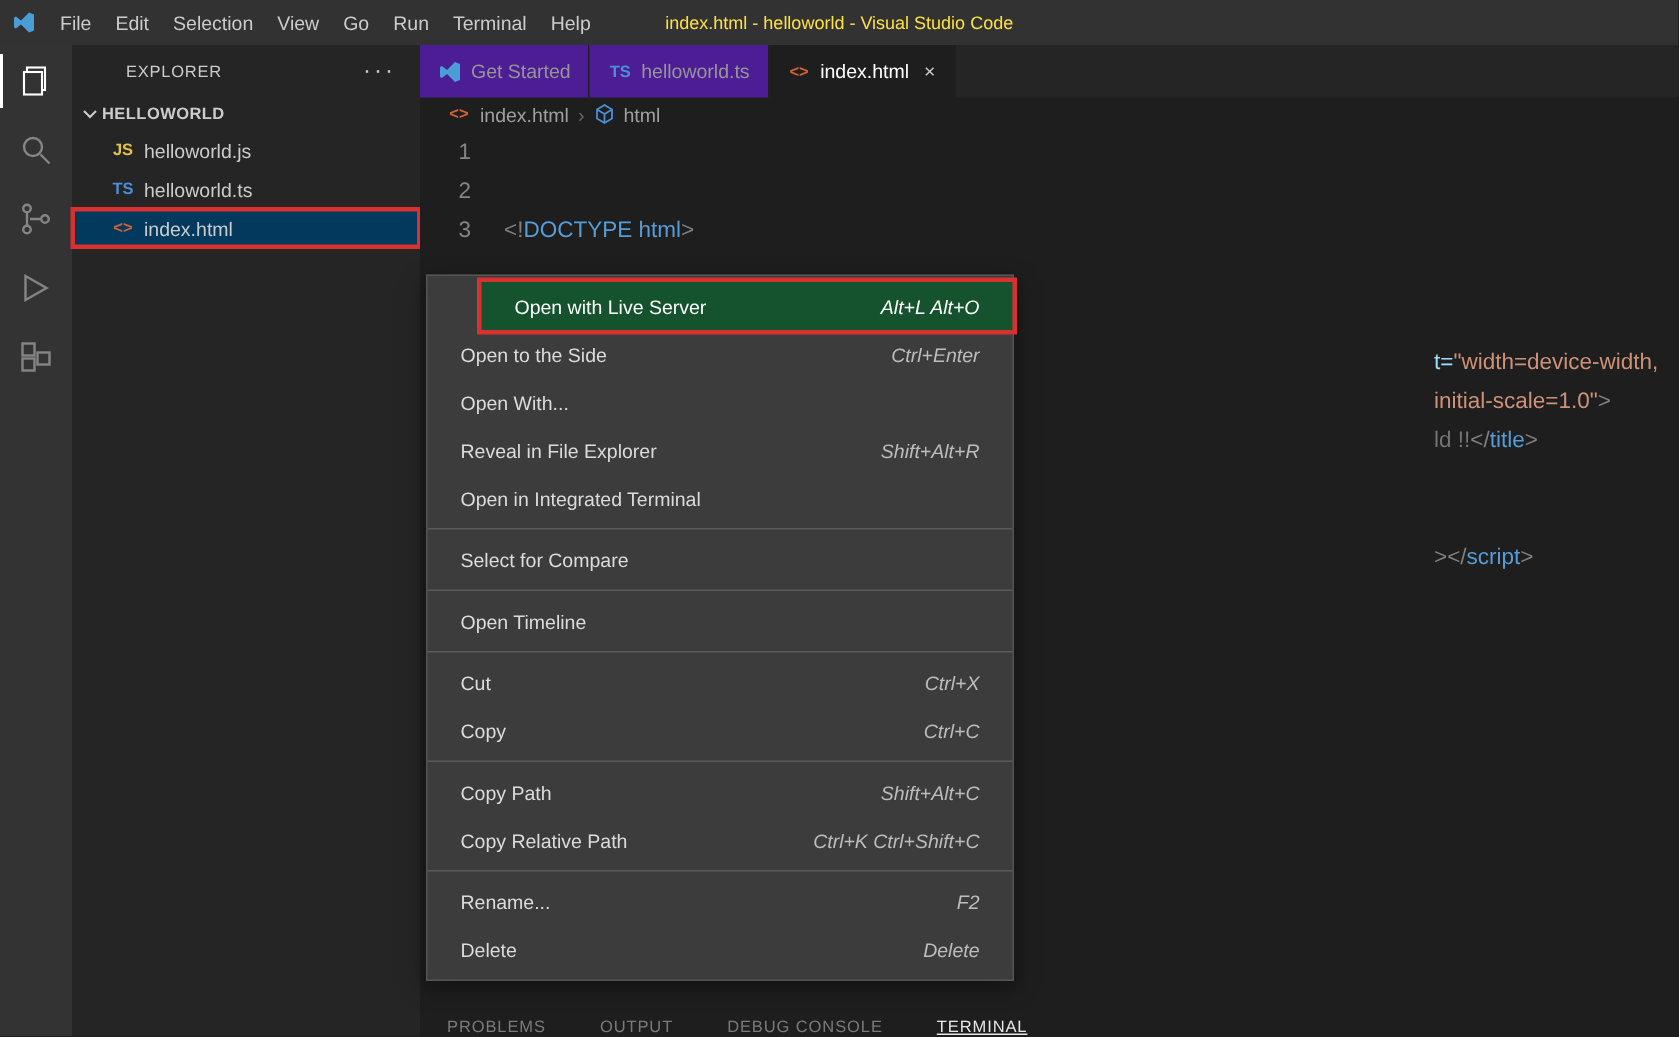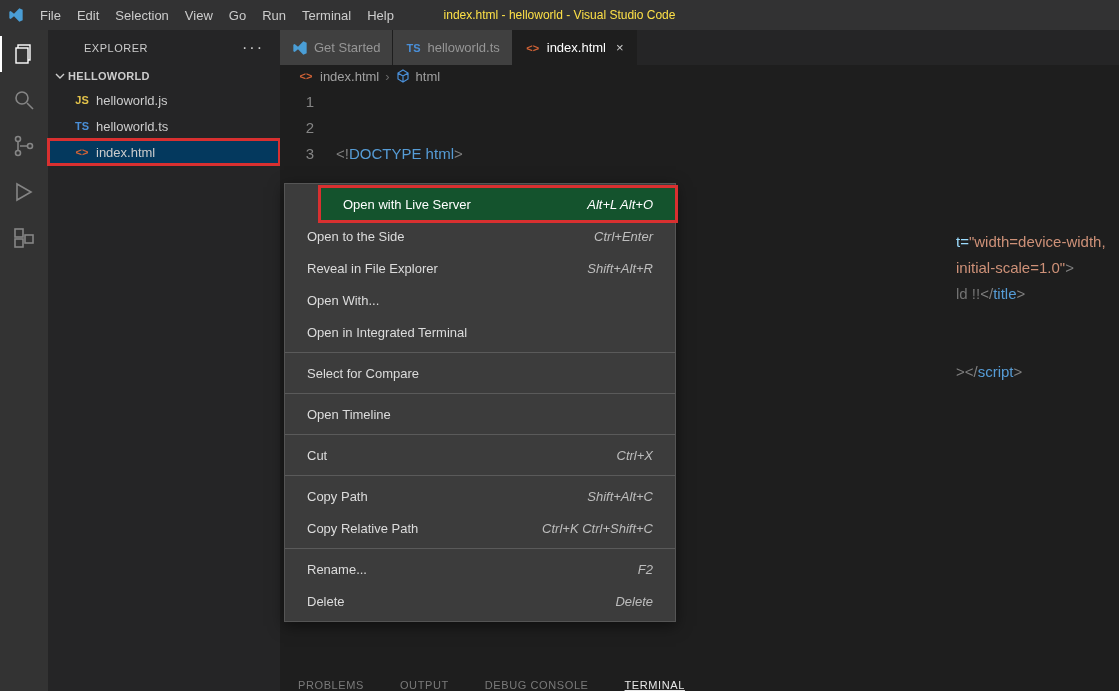--- a/index.html
+++ b/index.html
@@ -25,21 +25,21 @@
 .tree-item { height:26px; display:flex; align-items:center; padding-left:26px; gap:6px; color:#ccc; }
 .tree-item.selected { background:#04395e; outline:1px solid #007fd4; outline-offset:-1px; }
 .tree-item.highlighted { outline:3px solid #d93030; outline-offset:-2px; }
 .file-ic { width:16px; display:inline-flex; justify-content:center; font-weight:700; font-size:11px; }
 .ic-js { color:#e2c24a; }
 .ic-ts { color:#4a8fd8; }
 .ic-html { color:#d36336; }
 
 .editor-area { flex:1; background:#1e1e1e; display:flex; flex-direction:column; position:relative; }
 .tabs { height:35px; background:#252526; display:flex; }
-.tab { height:35px; display:flex; align-items:center; padding:0 12px; gap:6px; color:#969696; background:#404040; border-right:1px solid #1e1e1e; }
+.tab { height:35px; display:flex; align-items:center; padding:0 12px; gap:6px; color:#969696; background:#4c1d95; border-right:1px solid #1e1e1e; }
 .tab.active { background:#1e1e1e; color:#fff; }
 .tab .close { color:#ccc; margin-left:4px; }
 .breadcrumb { height:22px; display:flex; align-items:center; padding-left:18px; gap:6px; color:#a0a0a0; font-size:13px; }
 .bc-sep { color:#6a6a6a; }
 .code { font-family:Consolas,"Courier New",monospace; font-size:15px; line-height:26px; display:flex; padding-top:2px; }
 .gutter { width:56px; text-align:right; padding-right:22px; color:#858585; }
 .gutter div { height:26px; }
 .lines { flex:1; white-space:pre; }
 .lines div { height:26px; }
 .t-punc{color:#808080}.t-doct{color:#569cd6}.t-tag{color:#569cd6}.t-attr{color:#9cdcfe}.t-str{color:#ce9178}.t-plain{color:#737373}
@@ -203,45 +203,49 @@
 <div class="context-menu" id="ctx">
     <div class="cm-item sel">
       <span>Open with Live Server</span>
       <span class="cm-short">Alt+L Alt+O</span>
     </div>
     <div class="cm-item">
       <span>Open to the Side</span>
       <span class="cm-short">Ctrl+Enter</span>
     </div>
     <div class="cm-item">
+      <span>Open With...</span>
+      <span class="cm-short"></span>
+    </div>
+    <div class="cm-item">
       <span>Reveal in File Explorer</span>
       <span class="cm-short">Shift+Alt+R</span>
     </div>
     <div class="cm-item">
-      <span>Open With...</span>
-      <span class="cm-short"></span>
-    </div>
-    <div class="cm-item">
       <span>Open in Integrated Terminal</span>
       <span class="cm-short"></span>
     </div>
     <div class="cm-sep"></div>
     <div class="cm-item">
       <span>Select for Compare</span>
       <span class="cm-short"></span>
     </div>
     <div class="cm-sep"></div>
     <div class="cm-item">
       <span>Open Timeline</span>
       <span class="cm-short"></span>
     </div>
     <div class="cm-sep"></div>
     <div class="cm-item">
       <span>Cut</span>
       <span class="cm-short">Ctrl+X</span>
+    </div>
+    <div class="cm-item">
+      <span>Copy</span>
+      <span class="cm-short">Ctrl+C</span>
     </div>
     <div class="cm-sep"></div>
     <div class="cm-item">
       <span>Copy Path</span>
       <span class="cm-short">Shift+Alt+C</span>
     </div>
     <div class="cm-item">
       <span>Copy Relative Path</span>
       <span class="cm-short">Ctrl+K Ctrl+Shift+C</span>
     </div>

